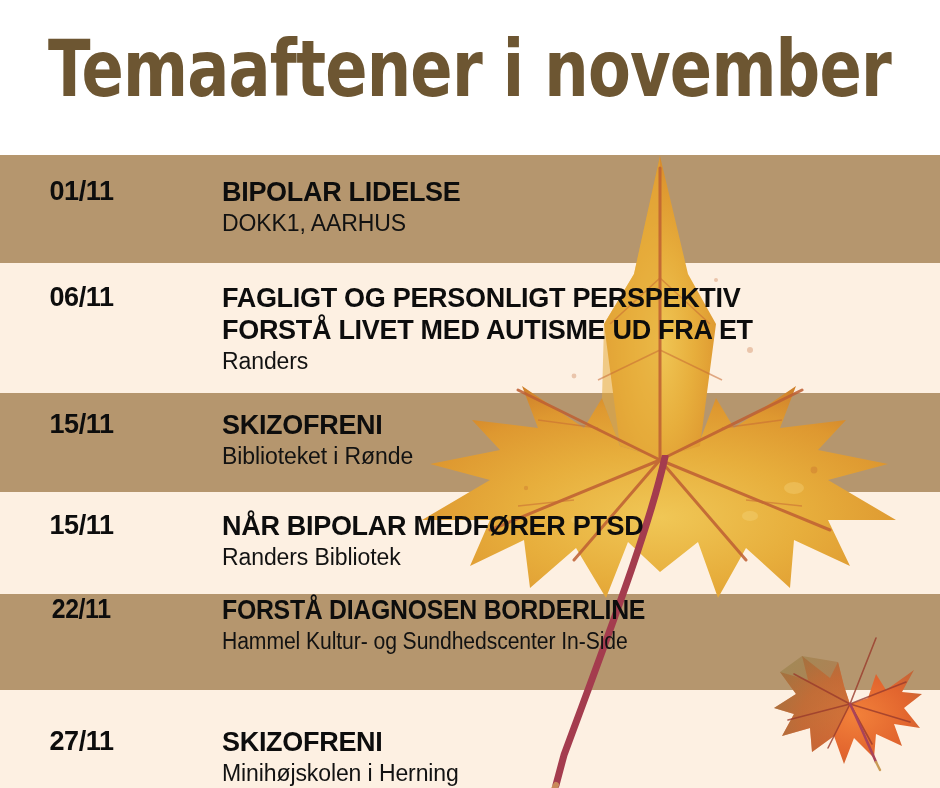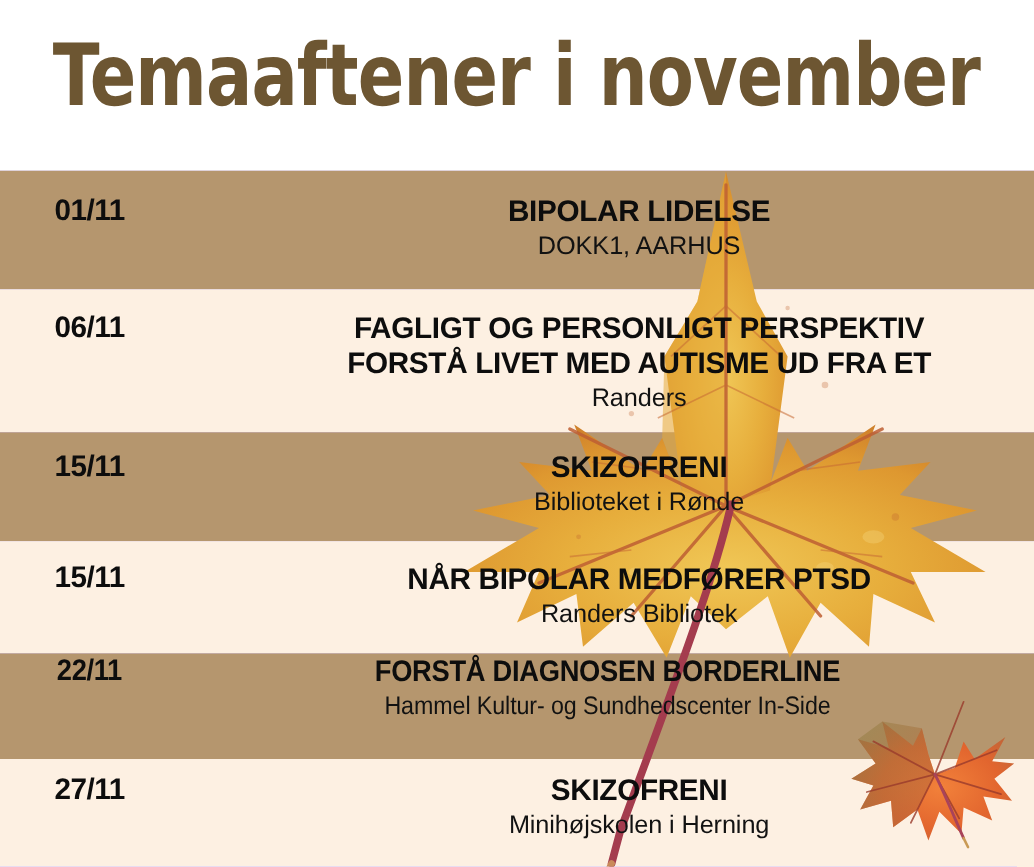--- a/index.html
+++ b/index.html
@@ -13,21 +13,21 @@
   body {
     font-family: "Liberation Sans", sans-serif;
     background: #ffffff;
     position: relative;
   }
 
   #poster {
     position: relative;
     width: 940px;
     height: 788px;
-    background: #c4b5fd;
+    background: #fdba74;
     overflow: hidden;
   }
 
   
   #header {
     position: absolute;
     left: 0; top: 0;
     width: 940px;
     height: 155px;
     background: #ffffff;
@@ -109,21 +109,20 @@
     color: #0d0d0d;
     font-size: 27px;
     line-height: 31px;
     font-family: "Liberation Sans", sans-serif;
     letter-spacing: -0.4px;
   }
 
   .row-body {
     flex: 1 1 auto;
     padding-left: 67px;
-    text-align: center;
   }
 
   .row-title {
     font-weight: 700;
     color: #0d0d0d;
     font-size: 27px;
     line-height: 32px;
     letter-spacing: -0.3px;
     font-family: "Liberation Sans", sans-serif;
   }
@@ -146,21 +145,21 @@
     transform-origin: left center;
   }
   .row.condensed .row-date { transform-origin: center center; }
 
   
   #row-0 { top: 0px;   height: 88px; padding-top: 21px; }
   #row-1 { top: 108px; height: 130px; padding-top: 19px; }
   #row-2 { top: 238px; height: 99px;  padding-top: 16px; }
   #row-3 { top: 337px; height: 102px; padding-top: 18px; }
   #row-4 { top: 439px; height: 96px;  padding-top: 0; }
-  #row-5 { top: 535px; height: 98px;  padding-top: 12px; }
+  #row-5 { top: 535px; height: 98px;  padding-top: 36px; }
 </style>
 </head>
 <body>
 
 <div id="poster">
 
   <div id="bands">
     <div class="band tan" style="top:0px;   height:108px;"></div>
     <div class="band cream" style="top:108px; height:130px;"></div>
     <div class="band tan" style="top:238px; height:99px;"></div>

